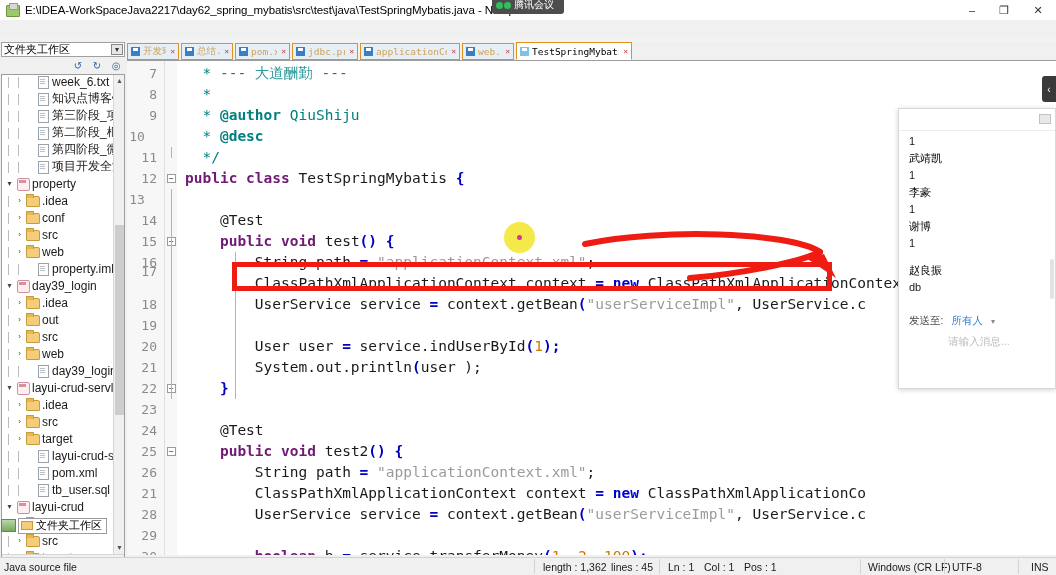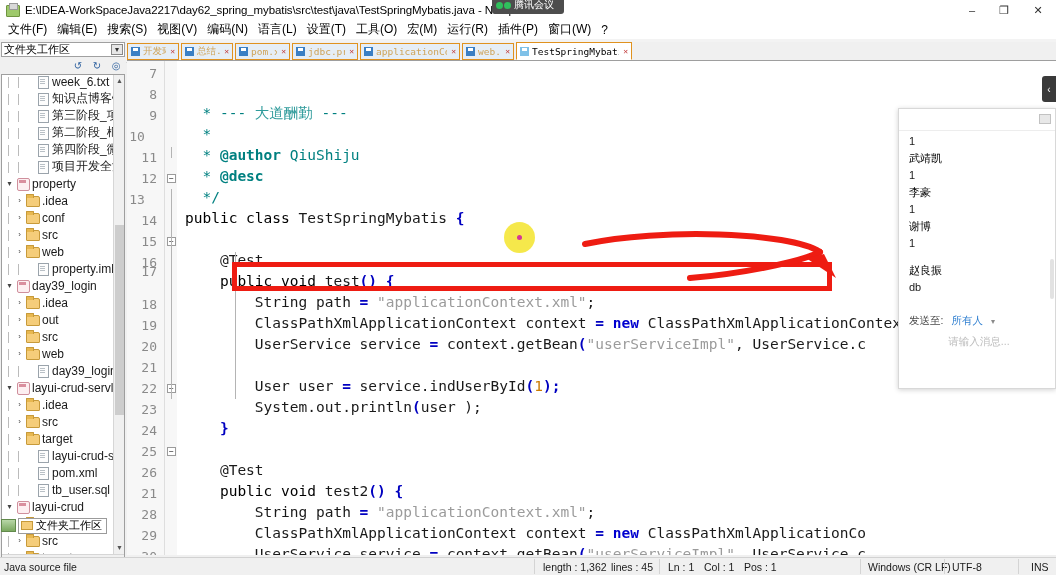--- a/index.html
+++ b/index.html
@@ -248,24 +248,24 @@
     font-family: "DejaVu Sans Mono", monospace;
   }
   .foldline {
     position: absolute; left: 44px; width: 1px; background: #b4b4b4;
   }
   .code {
     position: absolute; left: 50px; top: 0; width: 879px; height: 100%;
     font-family: "DejaVu Sans Mono", monospace;
     font-size: 14.5px; white-space: pre;
   }
-  .cl { position: absolute; left: 8px; height: 21px; line-height: 21px; margin-top: 40px; }
+  .cl { position: absolute; left: 8px; height: 21px; line-height: 21px; }
   .k-cmt   { color: #008080; }
   .k-cmt-b { color: #008080; font-weight: bold; }
-  .k-kw    { color: #000000; font-weight: normal; }
+  .k-kw    { color: #701a75; font-weight: bold; }
   .k-kwb   { color: #0000d0; font-weight: bold; }
   .k-str   { color: #9b9b9b; }
   .k-num   { color: #cc7a00; }
   .k-op    { color: #0000c0; font-weight: bold; }
   .k-plain { color: #1a1a1a; }
   .k-cjk   { color: #2f9b9b; }
 
   
   .edge-tab {
     position: absolute; right: 0; top: 76px; width: 14px; height: 26px;
@@ -353,35 +353,20 @@
   <div class="titlebar">
     <span class="title-icon"></span>
     <span class="title-text">E:\IDEA-WorkSpaceJava2217\day62_spring_mybatis\src\test\java\TestSpringMybatis.java - Notepad++</span>
     <div class="winbtns">
       <div class="winbtn">–</div>
       <div class="winbtn">❐</div>
       <div class="winbtn close">✕</div>
     </div>
   </div>
 
-  <div class="menubar" id="menubar">
-      <div class="menu-item">文件(F)</div>
-      <div class="menu-item">编辑(E)</div>
-      <div class="menu-item">搜索(S)</div>
-      <div class="menu-item">视图(V)</div>
-      <div class="menu-item">编码(N)</div>
-      <div class="menu-item">语言(L)</div>
-      <div class="menu-item">设置(T)</div>
-      <div class="menu-item">工具(O)</div>
-      <div class="menu-item">宏(M)</div>
-      <div class="menu-item">运行(R)</div>
-      <div class="menu-item">插件(P)</div>
-      <div class="menu-item">窗口(W)</div>
-      <div class="menu-item">?</div>
-    </div>
 
   <div class="toolbar" id="toolbar">
       <div class="tb">
         <i style="background: rgb(232, 195, 106);"></i>
       </div>
       <div class="tb">
         <i style="background: rgb(240, 208, 137);"></i>
       </div>
       <div class="tb">
         <i style="background: rgb(207, 224, 240);"></i>

